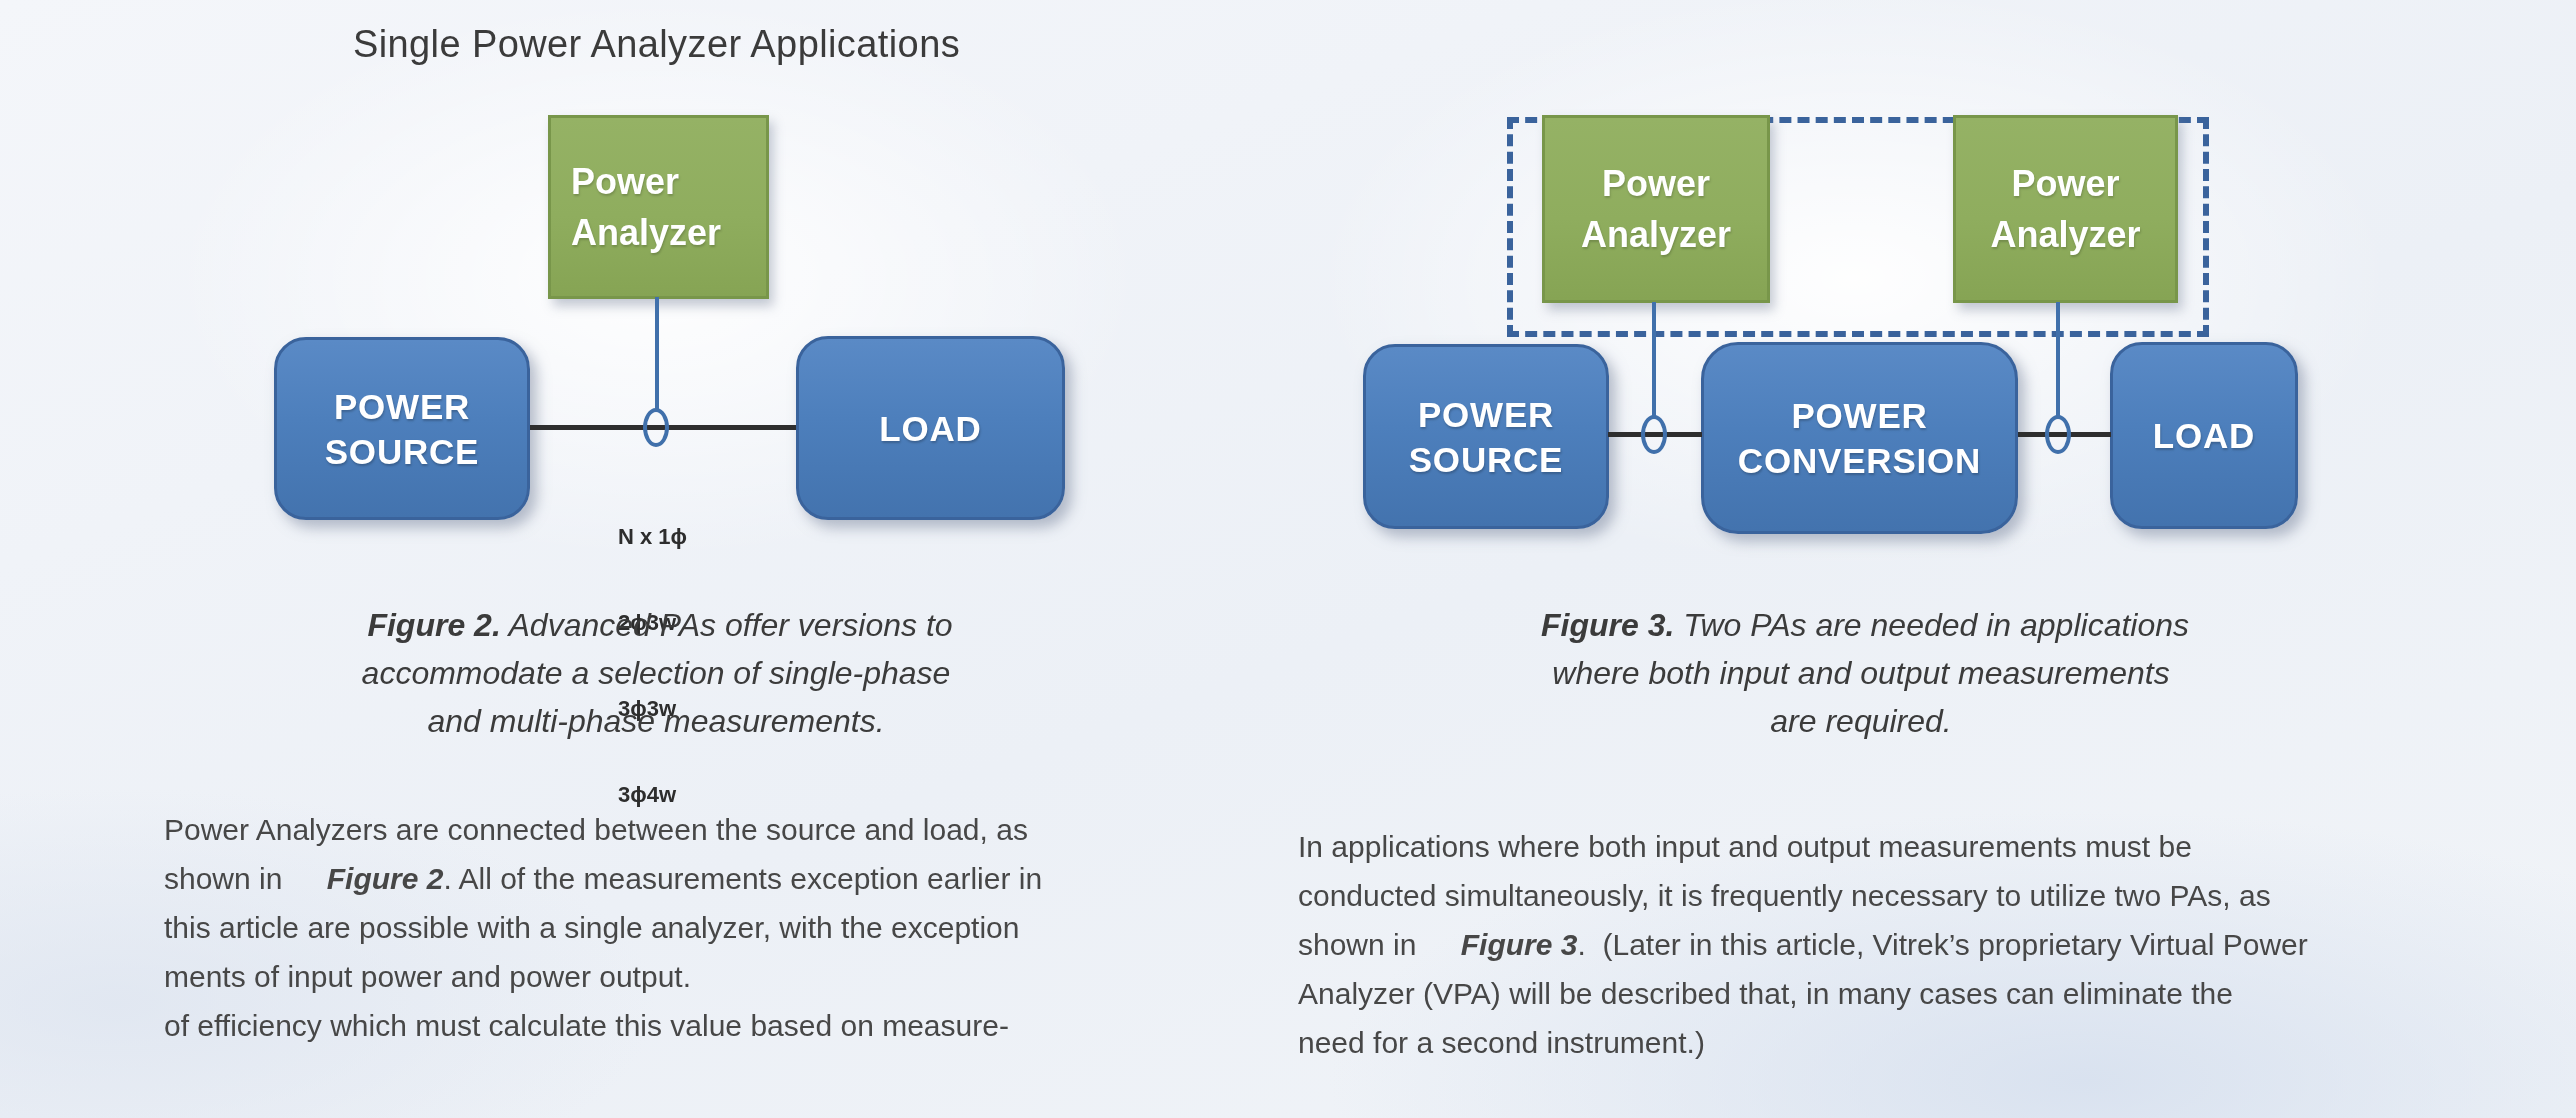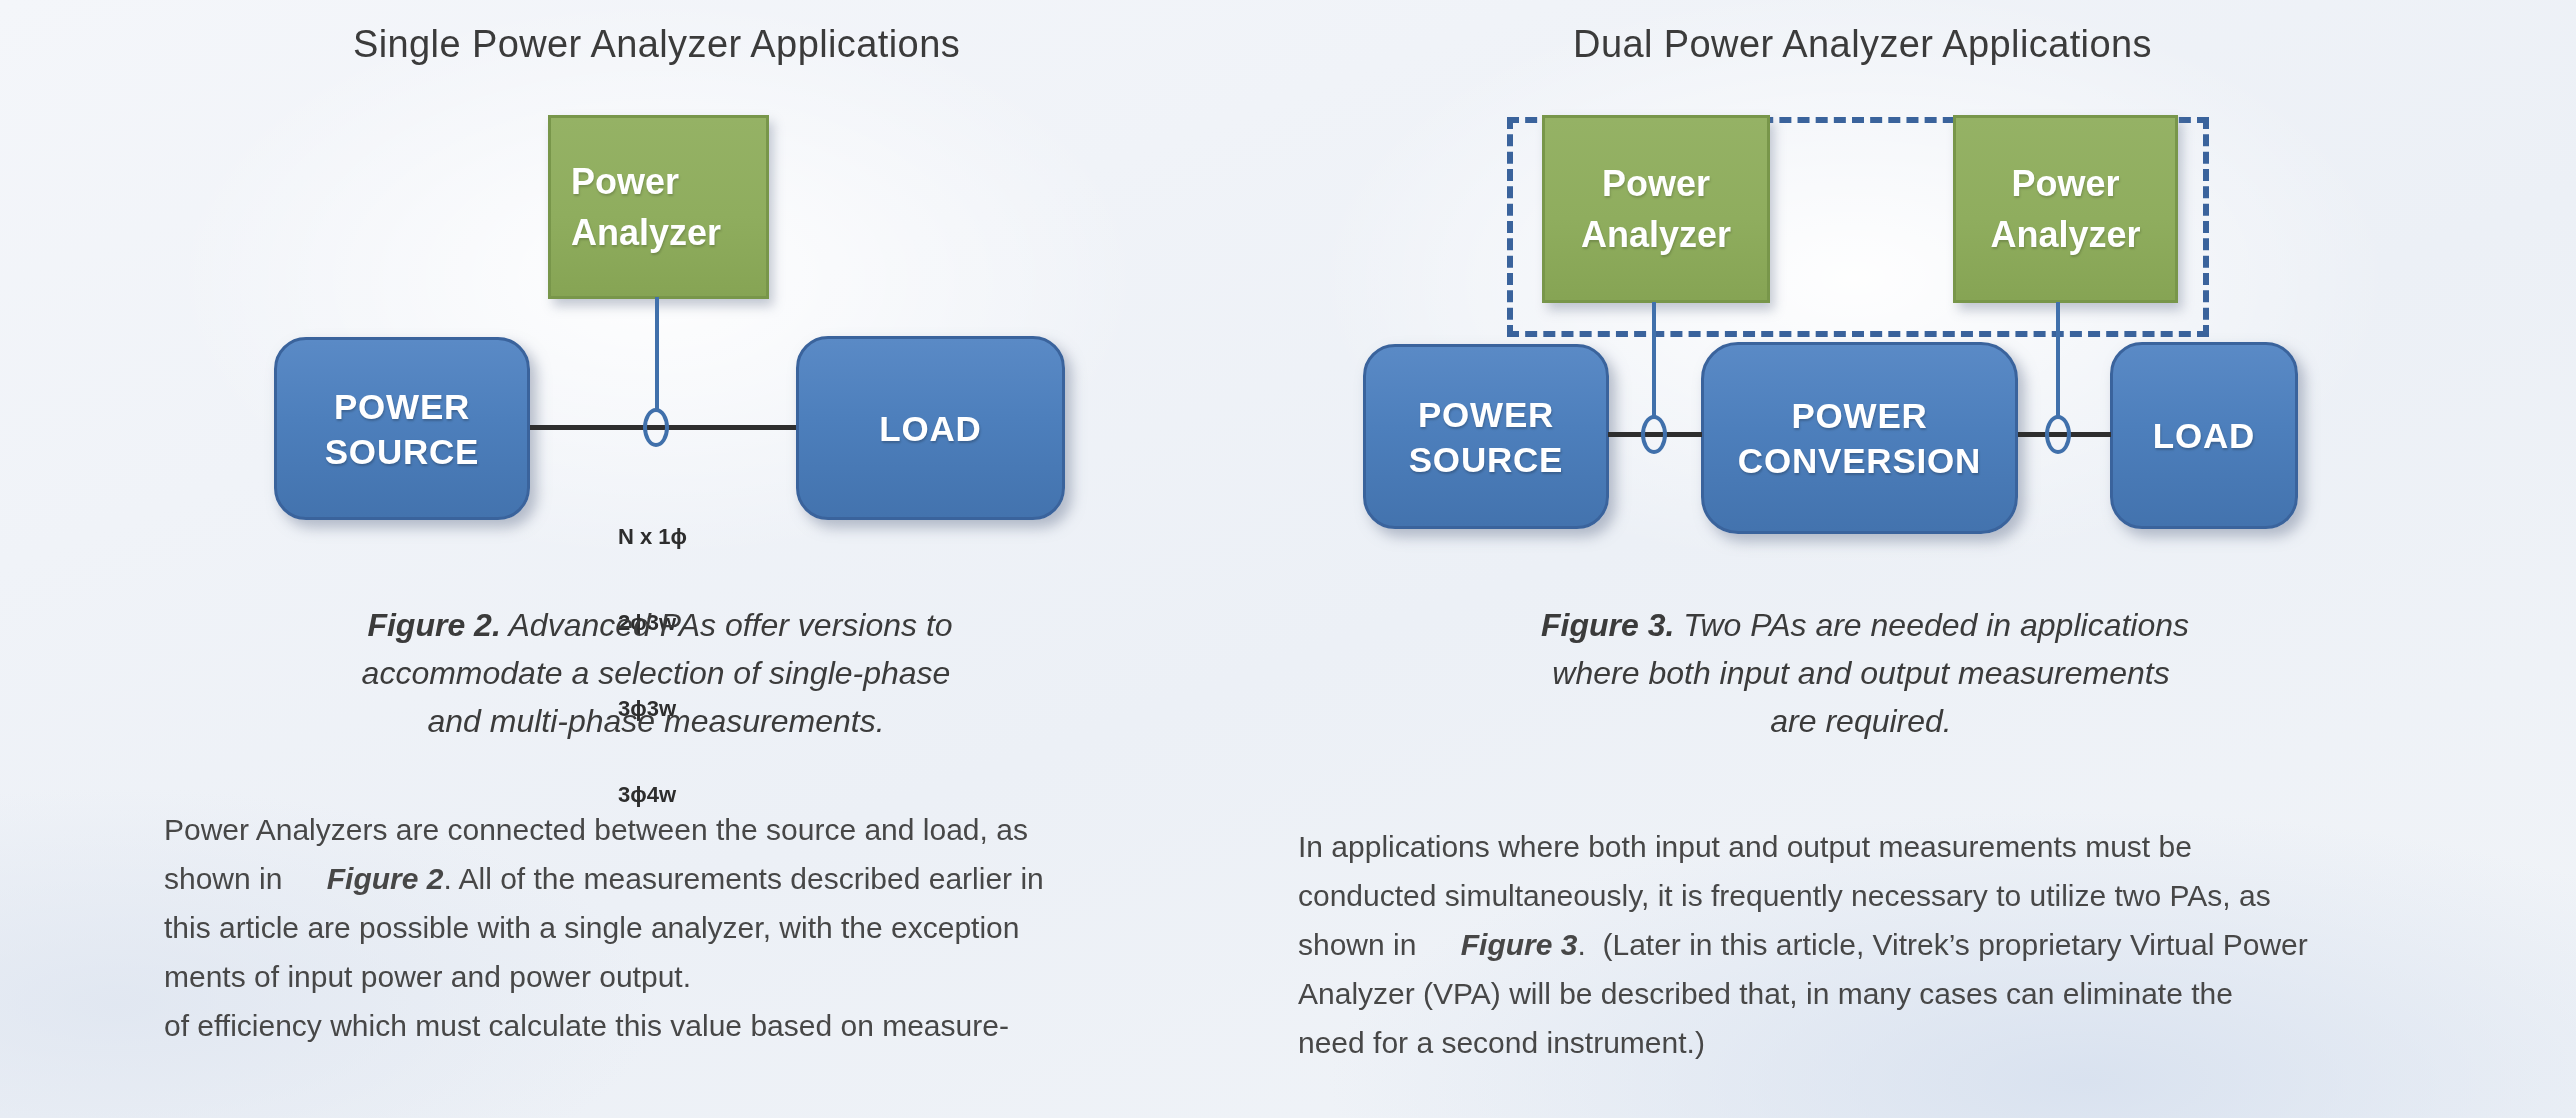--- a/index.html
+++ b/index.html
@@ -121,27 +121,26 @@
   </div>
 
   <div class="caption" style="left:270px;top:601px;">
     <div class="line"><span class="fig-label">Figure 2.</span><span> Advanced PAs offer versions to</span></div>
     <div class="line">accommodate a selection of single-phase</div>
     <div class="line">and multi-phase measurements.</div>
   </div>
 
   <div class="para" style="left:164px;top:805px;">
     <div class="line">Power Analyzers are connected between the source and load, as</div>
-    <div class="line"><span>shown in </span><span class="fig-ref">Figure 2</span><span>. All of the measurements described earlier in</span></div>
+    <div class="line"><span>shown in </span><span class="fig-ref">Figure 2</span><span>. All of the measurements exception earlier in</span></div>
     <div class="line">this article are possible with a single analyzer, with the exception</div>
     <div class="line">ments of input power and power output.</div>
     <div class="line">of efficiency which must calculate this value based on measure-</div>
   </div>
 
-  <div class="title title-right">Dual Power Analyzer Applications</div>
 
   <div>
     <div class="dashed-rect" style="left:1507px;top:117px;width:702px;height:220px;"></div>
 
     <div class="vline" style="left:1652px;top:302px;height:117px;"></div>
     <div class="vline" style="left:2056px;top:302px;height:117px;"></div>
 
     <div class="hline" style="left:1608px;top:432px;width:94px;"></div>
     <div class="hline" style="left:2018px;top:432px;width:93px;"></div>
 

